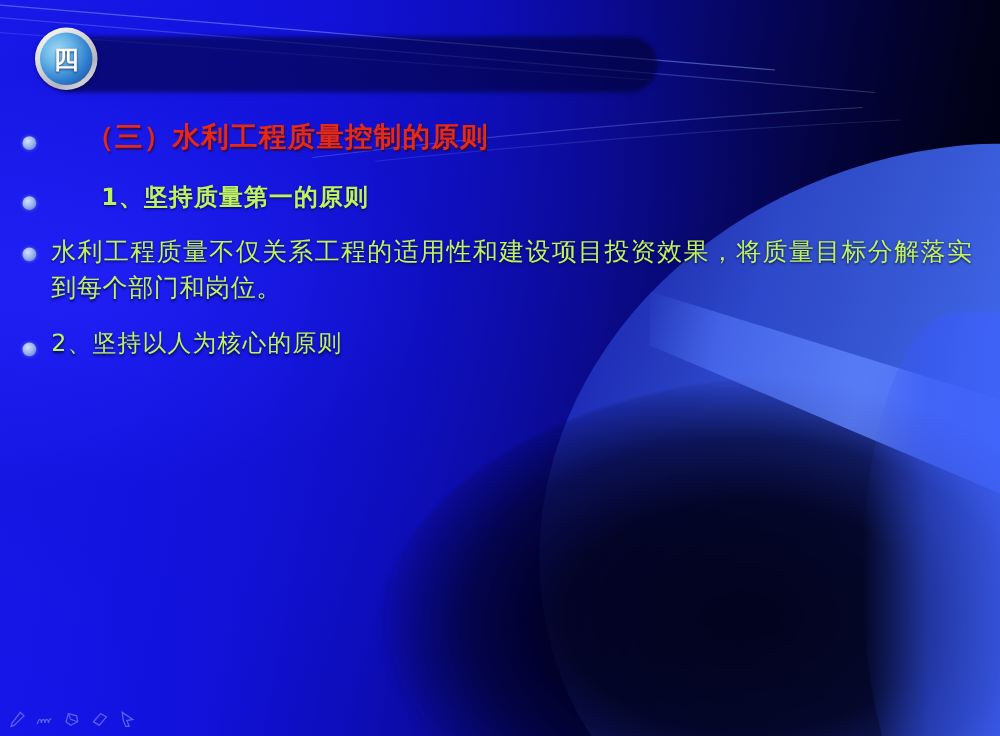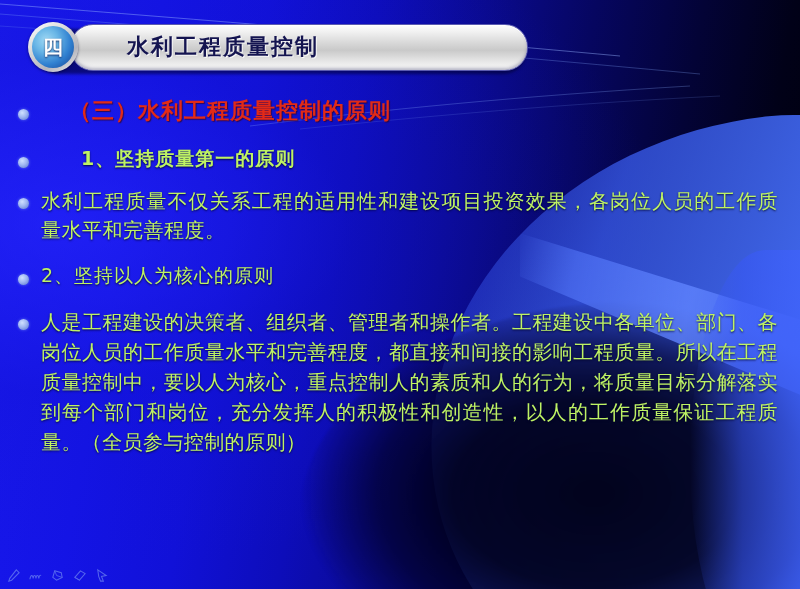--- a/index.html
+++ b/index.html
@@ -220,23 +220,20 @@
       <path d="M0 4 C 180 18, 380 34, 620 56" stroke="rgba(150,180,255,.45)" stroke-width="1" fill="none"></path>
       <path d="M0 14 C 200 30, 420 48, 700 74" stroke="rgba(130,165,250,.30)" stroke-width="1" fill="none"></path>
       <path d="M0 26 C 150 36, 330 50, 520 64" stroke="rgba(120,155,245,.22)" stroke-width="1" fill="none"></path>
       <path d="M250 126 C 380 110, 520 96, 690 86" stroke="rgba(140,175,255,.28)" stroke-width="1" fill="none"></path>
       <path d="M300 129 C 430 116, 560 104, 720 96" stroke="rgba(120,155,245,.18)" stroke-width="1" fill="none"></path>
     </svg>
   </div>
 
   <div class="header">
     <div class="pill-shadow"></div>
-    <div class="pill">
-      <div class="pill-title">水利工程质量控制</div>
-    </div>
     <div class="badge-ring">
       <div class="badge">
         <span>四</span>
       </div>
     </div>
   </div>
 
   <div class="content">
 
     <div class="row heading">
@@ -248,36 +245,32 @@
 
     <div class="row sub">
       <span class="bullet"></span>
       <div class="txt">1、坚持质量第一的原则</div>
     </div>
 
     <div class="sp-b"></div>
 
     <div class="row body">
       <span class="bullet"></span>
-      <div class="txt">水利工程质量不仅关系工程的适用性和建设项目投资效果，各岗位人员的工作质量水平和完善程度。</div>
+      <div class="txt">水利工程质量不仅关系工程的适用性和建设项目投资效果，将质量目标分解落实到每个部门和岗位。</div>
     </div>
 
     <div class="sp-c"></div>
 
     <div class="row sub2">
       <span class="bullet"></span>
       <div class="txt">2、坚持以人为核心的原则</div>
     </div>
 
     <div class="sp-c"></div>
 
-    <div class="row para">
-      <span class="bullet"></span>
-      <div class="txt">人是工程建设的决策者、组织者、管理者和操作者。工程建设中各单位、部门、各岗位人员的工作质量水平和完善程度，都直接和间接的影响工程质量。所以在工程质量控制中，要以人为核心，重点控制人的素质和人的行为，将质量目标分解落实到每个部门和岗位，充分发挥人的积极性和创造性，以人的工作质量保证工程质量。（全员参与控制的原则）</div>
-    </div>
 
   </div>
 
   <div class="toolbar">
     <span class="tool">
       <svg width="15" height="15" viewBox="0 0 16 16">
         <path d="M11 2 L14 5 L6 13 L3 14 L4 11 Z" fill="none" stroke="#8aa8f5" stroke-width="1.1"></path>
       </svg>
     </span>
     <span class="tool">

